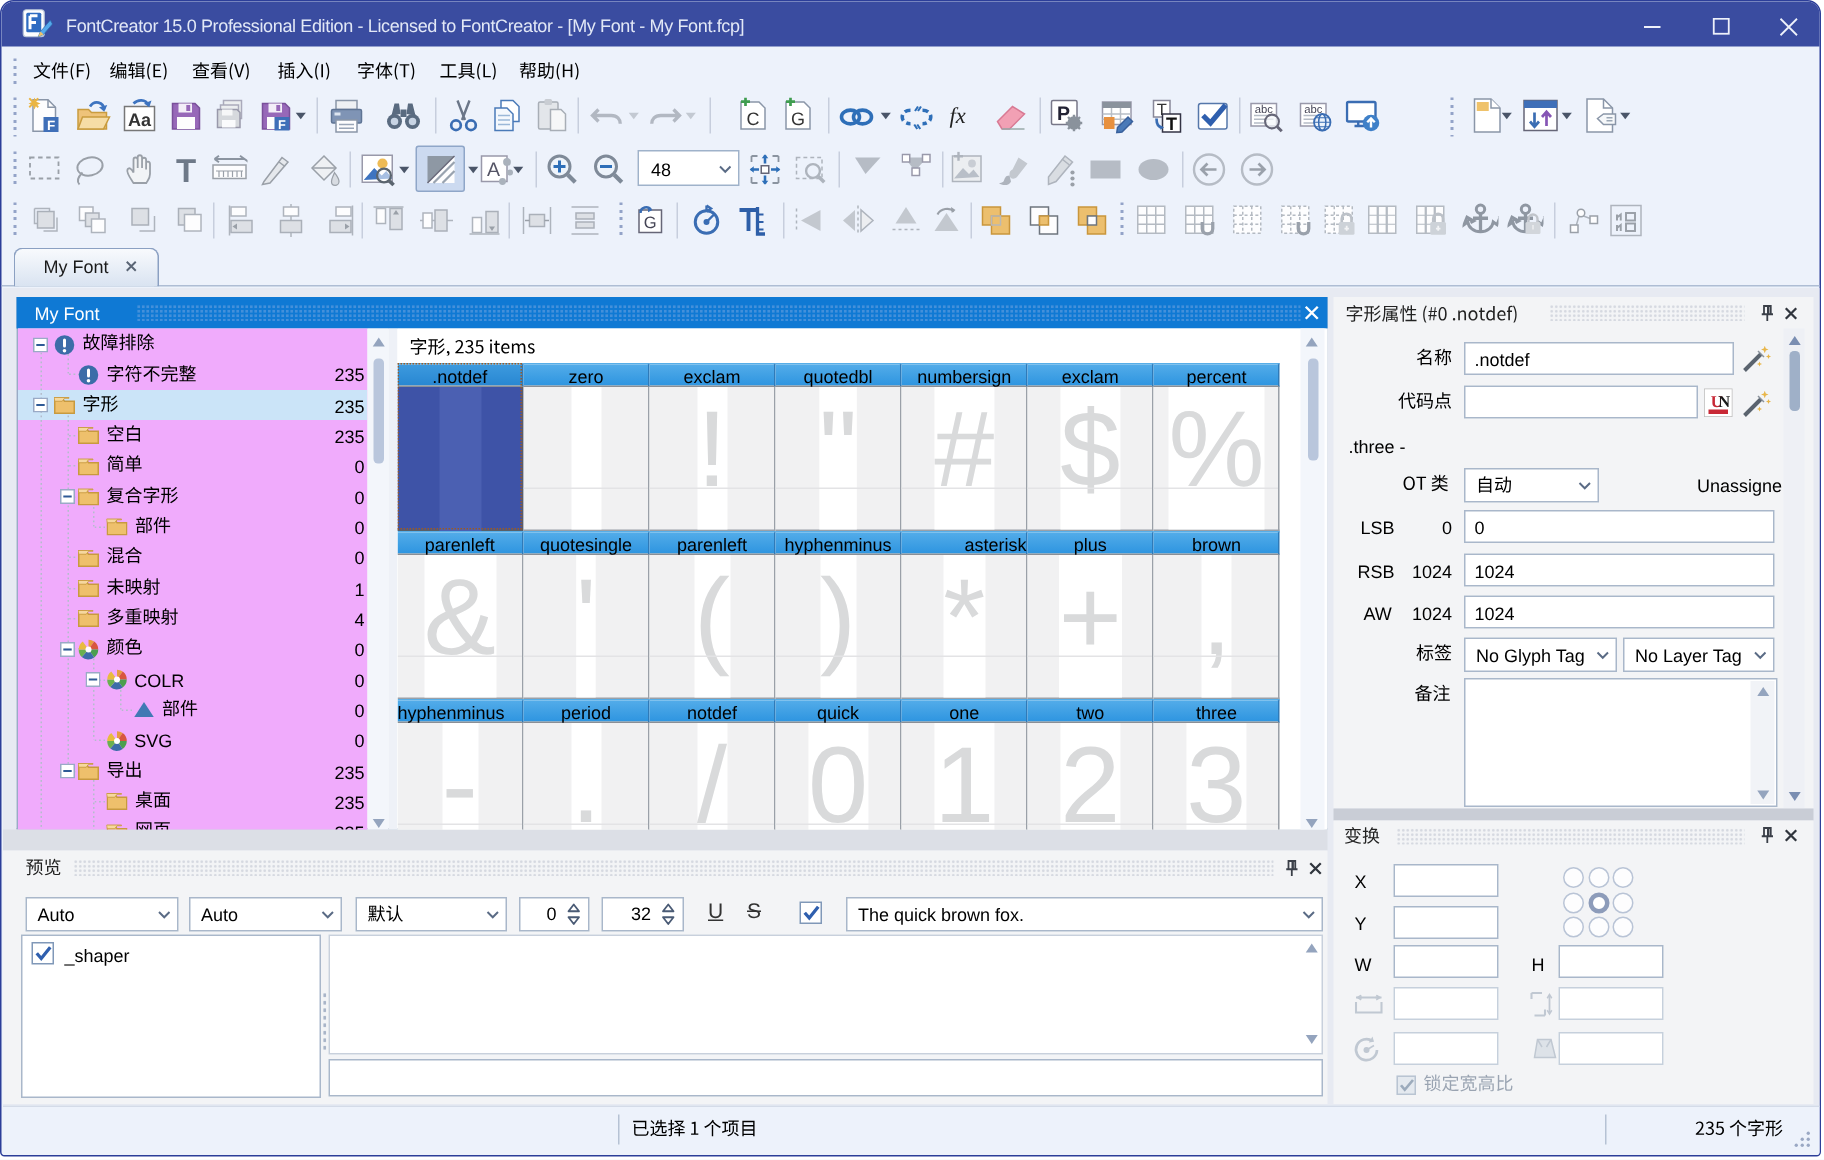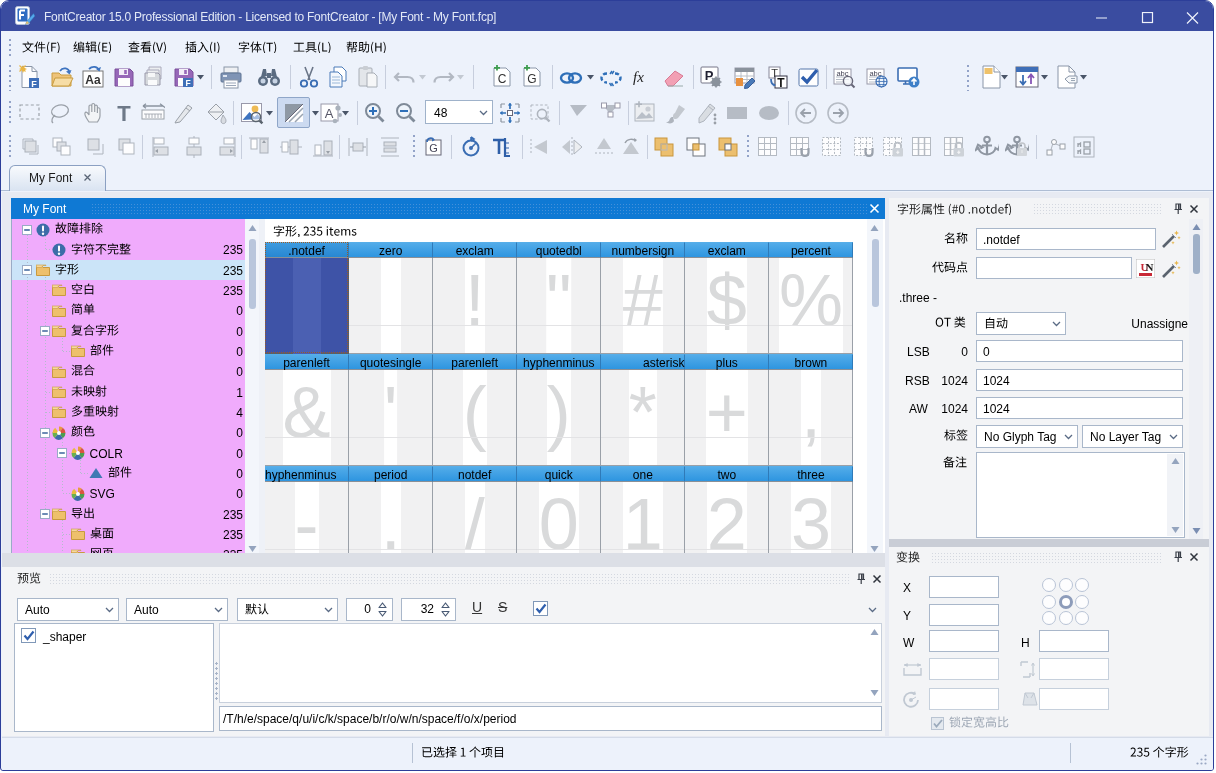--- a/index.html
+++ b/index.html
@@ -1103,39 +1103,41 @@
     <svg class="abs" style="left:439px;top:601px" width="11" height="15" viewBox="0 0 11 15">
       <path d="M5.5 1L9 5.5H2z" fill="none" stroke="#4a5b75" stroke-width="1.2" stroke-linejoin="round"></path>
       <path d="M5.5 14L9 9.5H2z" fill="none" stroke="#4a5b75" stroke-width="1.2" stroke-linejoin="round"></path>
     </svg>
     <div class="abs" style="left:471px;top:598px;font-size:14px;color:#333;text-decoration:underline">U</div>
     <div class="abs" style="left:497px;top:598px;font-size:14px;color:#333;text-decoration:line-through">S</div>
     <div class="abs" style="left:532px;top:600px;width:15px;height:15px;background:#fff;border:1px solid #8098b8"></div>
     <svg class="abs" style="left:534px;top:602px" width="12" height="11" viewBox="0 0 12 11">
       <path d="M1.5 5.5l3 3.5L10.5 1.5" stroke="#2f5fae" stroke-width="2.2" fill="none"></path>
     </svg>
+    <div class="abs" style="left:563px;top:597px;width:318px;height:23px;background:#fff;border:1px solid #a9b7ca;overflow:hidden">
+      <span class="abs t12" style="left:7px;top:4px;white-space:nowrap">The quick brown fox.</span>
+    </div>
     <svg class="abs" style="left:867px;top:606.0px" width="9" height="6" viewBox="0 0 9 6">
       <path d="M1 1l3.5 3.5L8 1" stroke="#5a6b85" stroke-width="1.3" fill="none"></path>
     </svg>
     <div class="abs" style="left:13px;top:622px;width:200px;height:109px;background:#fff;border:1px solid #a9b7ca"></div>
     <div class="abs" style="left:20px;top:627px;width:15px;height:15px;background:#fff;border:1px solid #8098b8"></div>
     <svg class="abs" style="left:22px;top:629px" width="12" height="11" viewBox="0 0 12 11">
       <path d="M1.5 5.5l3 3.5L10.5 1.5" stroke="#2f5fae" stroke-width="2.2" fill="none"></path>
     </svg>
     <div class="abs t12" style="left:42px;top:629px">_shaper</div>
     <div class="abs" style="left:214px;top:660px;width:3px;height:40px;background-image:radial-gradient(circle,#a8b4c8 1.1px,transparent 1.2px);background-size:3px 5px"></div>
     <div class="abs" style="left:218px;top:622px;width:663px;height:80px;background:#fff;border:1px solid #c8d0dc"></div>
     <svg class="abs" style="left:869px;top:627px" width="9" height="8" viewBox="0 0 9 8">
       <path d="M4.5 1L8.5 7H0.5z" fill="#94a4be"></path>
     </svg>
     <svg class="abs" style="left:869px;top:688px" width="9" height="8" viewBox="0 0 9 8">
       <path d="M4.5 7L8.5 1H0.5z" fill="#94a4be"></path>
     </svg>
     <div class="abs" style="left:218px;top:705px;width:663px;height:25px;background:#fff;border:1px solid #a9b7ca"></div>
-    <div class="abs t12" style="left:222px;top:711px">/T/h/e/space/q/u/i/c/k/space/b/r/o/w/n/space/f/o/x/period</div>
     <div class="abs" style="left:1px;top:736px;width:1212px;height:33px;background:#edf2fb;border-top:1px solid #d4dbe8"></div>
     <div class="abs" style="left:411px;top:742px;width:1px;height:20px;background:#b6c2d4"></div>
     <svg style="position:absolute;left:420px;top:745px;" width="84.0" height="12" viewBox="0 0 7003 1000">
       <path fill="#000" transform="matrix(1,0,0,-1,0,880)" d="M93 778V703H747V440H222V605H146V102C146 -22 197 -52 359 -52C397 -52 695 -52 735 -52C900 -52 933 3 952 187C930 191 896 204 876 218C862 57 845 22 736 22C668 22 408 22 355 22C245 22 222 37 222 101V366H747V316H825V778Z M1061 765C1119 716 1187 646 1216 597L1278 644C1246 692 1177 760 1118 806ZM1446 810C1422 721 1380 633 1326 574C1344 565 1376 545 1390 534C1413 562 1435 597 1455 636H1603V490H1320V423H1501C1484 292 1443 197 1293 144C1309 130 1331 102 1339 83C1507 149 1557 264 1576 423H1679V191C1679 115 1696 93 1771 93C1786 93 1854 93 1869 93C1932 93 1952 125 1959 252C1938 257 1907 268 1893 282C1890 177 1886 163 1861 163C1847 163 1792 163 1782 163C1756 163 1753 166 1753 191V423H1951V490H1678V636H1909V701H1678V836H1603V701H1485C1498 731 1509 763 1518 795ZM1251 456H1056V386H1179V83C1136 63 1090 27 1045 -15L1095 -80C1152 -18 1206 34 1243 34C1265 34 1296 5 1335 -19C1401 -58 1484 -68 1600 -68C1698 -68 1867 -63 1945 -58C1946 -36 1958 1 1966 20C1867 10 1715 3 1601 3C1495 3 1411 9 1349 46C1301 74 1278 98 1251 100Z M2177 839V639H2046V569H2177V356C2124 340 2075 326 2036 315L2055 242L2177 281V12C2177 -1 2172 -5 2160 -6C2148 -6 2109 -7 2066 -5C2076 -26 2085 -57 2088 -76C2152 -76 2191 -75 2216 -62C2241 -50 2250 -29 2250 12V305L2366 343L2356 412L2250 379V569H2369V639H2250V839ZM2804 719C2768 667 2719 621 2662 581C2610 621 2566 667 2532 719ZM2396 787V719H2460C2497 652 2546 594 2604 544C2526 497 2438 462 2353 441C2367 426 2385 398 2393 380C2484 407 2577 447 2660 500C2738 446 2829 405 2928 379C2938 399 2959 427 2974 442C2880 462 2794 496 2720 542C2799 602 2866 677 2909 765L2864 790L2851 787ZM2620 412V324H2417V256H2620V153H2366V85H2620V-82H2695V85H2957V153H2695V256H2885V324H2695V412Z M3312 0H3714V76H3567V733H3497C3457 710 3410 693 3345 681V623H3476V76H3312Z M4463 546V-79H4541V546ZM4509 841C4409 674 4227 528 4038 446C4059 428 4081 399 4094 377C4248 452 4396 568 4504 706C4637 550 4769 454 4917 376C4929 400 4952 428 4972 444C4818 519 4676 613 4548 766L4576 810Z M5621 500V289C5621 184 5594 56 5322 -19C5338 -34 5360 -61 5369 -77C5652 12 5696 158 5696 289V500ZM5692 91C5769 41 5867 -31 5914 -79L5964 -26C5916 21 5816 90 5739 138ZM5032 184 5051 106C5143 137 5265 179 5382 219L5372 284L5250 247V650H5366V722H5049V650H5175V225ZM5420 624V153H5493V556H5819V155H5894V624H5658C5673 655 5689 692 5705 728H5960V796H5384V728H5616C5606 694 5594 656 5581 624Z M6236 470H6762V305H6236ZM6236 542V704H6762V542ZM6236 233H6762V67H6236ZM6161 778V-74H6236V-6H6762V-74H6840V778Z"></path>
     </svg>
     <div class="abs" style="left:1069px;top:742px;width:1px;height:20px;background:#b6c2d4"></div>
     <svg style="position:absolute;left:1129px;top:745px;" width="58.7" height="12" viewBox="0 0 4889 1000">
       <path fill="#000" transform="matrix(1,0,0,-1,0,880)" d="M44 0H505V79H302C265 79 220 75 182 72C354 235 470 384 470 531C470 661 387 746 256 746C163 746 99 704 40 639L93 587C134 636 185 672 245 672C336 672 380 611 380 527C380 401 274 255 44 54Z M818 -13C949 -13 1054 65 1054 196C1054 297 985 361 899 382V387C977 414 1029 474 1029 563C1029 679 939 746 815 746C731 746 666 709 611 659L660 601C702 643 753 672 812 672C889 672 936 626 936 556C936 477 885 416 733 416V346C903 346 961 288 961 199C961 115 900 63 812 63C729 63 674 103 631 147L584 88C632 35 704 -13 818 -13Z M1372 -13C1495 -13 1612 78 1612 238C1612 400 1512 472 1391 472C1347 472 1314 461 1281 443L1300 655H1576V733H1220L1196 391L1245 360C1287 388 1318 403 1367 403C1459 403 1519 341 1519 236C1519 129 1450 63 1363 63C1278 63 1224 102 1183 144L1137 84C1187 35 1257 -13 1372 -13Z M2349 546V-79H2427V546ZM2395 841C2295 674 2113 528 1924 446C1945 428 1967 399 1980 377C2134 452 2282 568 2390 706C2523 550 2655 454 2803 376C2815 400 2838 428 2858 444C2704 519 2562 613 2434 766L2462 810Z M3349 363V300H2958V228H3349V14C3349 0 3344 -5 3326 -6C3308 -6 3243 -6 3176 -4C3189 -24 3203 -58 3208 -79C3293 -79 3346 -78 3381 -67C3417 -54 3428 -32 3428 12V228H3819V300H3428V337C3516 384 3606 452 3668 516L3617 555L3600 551H3122V480H3524C3473 436 3408 392 3349 363ZM3313 824C3332 798 3351 765 3364 736H2969V529H3043V664H3732V529H3809V736H3452C3438 769 3412 814 3386 847Z M4735 824C4673 743 4559 658 4463 610C4482 596 4504 574 4517 557C4619 613 4731 703 4805 795ZM4764 548C4697 461 4576 371 4473 319C4492 304 4514 281 4527 266C4634 325 4755 422 4832 520ZM4787 278C4712 153 4570 42 4421 -19C4441 -35 4463 -61 4475 -79C4629 -8 4772 111 4857 250ZM4293 708V449H4132V708ZM3930 449V379H4060C4056 230 4034 83 3926 -36C3944 -46 3970 -70 3982 -86C4102 45 4127 211 4131 379H4293V-79H4367V379H4475V449H4367V708H4462V778H3947V708H4061V449Z"></path>
     </svg>
     <svg class="abs" style="left:1195px;top:753px" width="11" height="11" viewBox="0 0 11 11">

